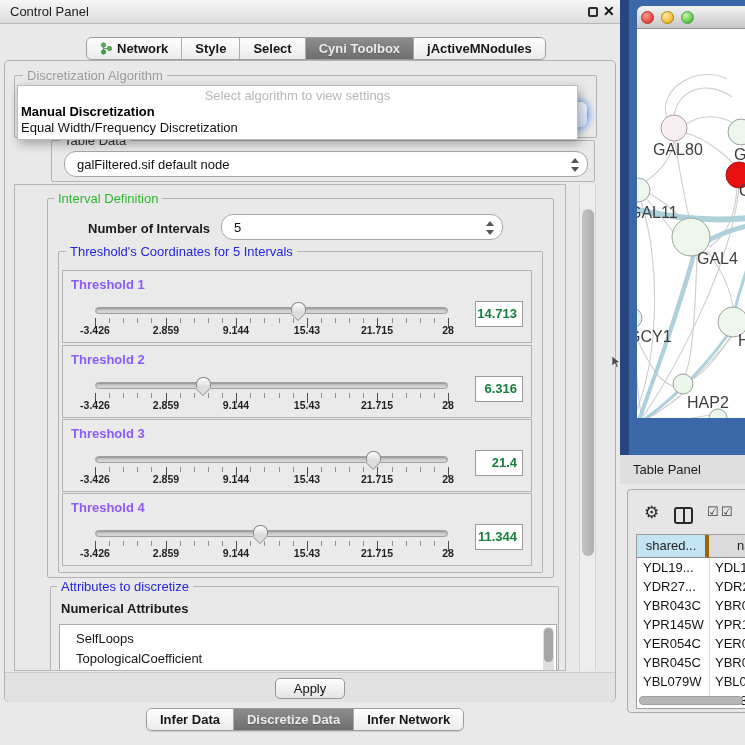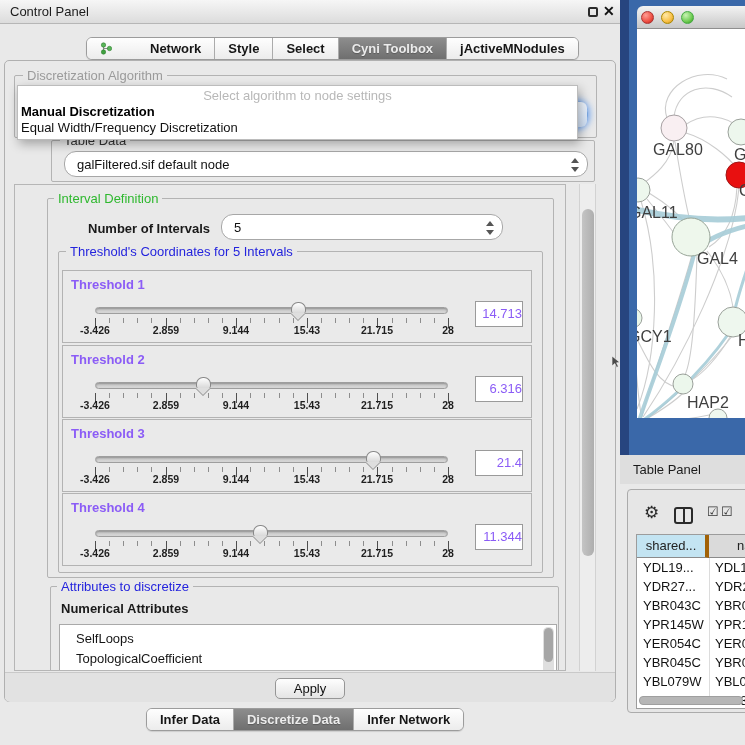--- a/index.html
+++ b/index.html
@@ -14,21 +14,21 @@
     background:linear-gradient(#f6f6f6,#dcdcdc);border-bottom:1px solid #b6b6b6;}
   .cp-title{left:10px;top:0;line-height:23px;color:#1c1c1c;}
   .float-ico{left:588px;top:7px;width:10px;height:10px;border:2px solid #2b2b2b;border-radius:2px;}
   .close-ico{left:603px;top:3px;font-weight:bold;font-size:14px;color:#111;}
 
   
   .segbar{display:flex;height:23px;border:1px solid #9c9c9c;border-radius:6px;
           overflow:hidden;background:#f4f4f4;box-shadow:0 1px 1px rgba(0,0,0,.12);}
   .seg{display:flex;align-items:center;padding:0 13px;font-weight:600;font-size:13px;
        color:#161616;background:linear-gradient(#fefefe,#ececec);border-left:1px solid #ababab;
-       white-space:nowrap;gap:33px;}
+       white-space:nowrap;}
   .seg:first-child{border-left:none;}
   .seg.sel{background:linear-gradient(#8d8d8d,#6f6f6f);color:#ececec;text-shadow:0 1px 1px rgba(0,0,0,.25);}
   .seg .tabico{margin-right:5px;display:inline-flex;}
 
   
   .cp-outer{left:4px;top:60px;width:612px;height:642px;border:1px solid #b0b0b0;
             border-radius:5px;background:#e9e9e9;}
   .group{border:1px solid #b3b3b3;border-radius:2px;}
   .grouplab{position:absolute;top:-8px;background:#e9e9e9;padding:0 4px;line-height:15px;white-space:nowrap;}
   .lab-gray{color:#9b9b9b;}
@@ -70,21 +70,21 @@
   .thumb:after{content:"";position:absolute;left:-1px;top:10px;
          border-left:7.5px solid transparent;border-right:7.5px solid transparent;
          border-top:7px solid #dedede;filter:drop-shadow(0 1px 0 #888);}
   .ticks{position:absolute;left:32px;top:47px;width:354px;height:11px;
      background-image:repeating-linear-gradient(90deg,#4f4f4f 0 1px,transparent 1px 70.6px),
                       repeating-linear-gradient(90deg,#8d8d8d 0 1px,transparent 1px 14.12px);
      background-size:354px 10px,354px 5px;background-repeat:no-repeat;}
   .tickl{position:absolute;top:53px;transform:translateX(-50%);font-size:10.5px;font-weight:700;
          color:#1f1f1f;white-space:nowrap;}
   .valbox{position:absolute;left:412px;top:30px;width:48px;height:26px;background:#fff;
-          border:1px solid #9a9a9a;text-align:right;line-height:24px;color:#8b5cf6;}
+          border:1px solid #9a9a9a;text-align:right;line-height:24px;padding-right:5px;color:#15803d;font-weight:bold;}
 
   
   .attrlist{background:#fff;border:1px solid #a9a9a9;}
   .attrlist .li{padding-left:16px;line-height:20px;color:#151515;white-space:nowrap;}
 
   
   .applystrip{left:0px;top:611px;width:610px;height:30px;background:#e2e2e2;
               border-top:1px solid #c9c9c9;border-radius:0 0 5px 5px;}
   .btn{background:linear-gradient(#fefefe,#e4e4e4);border:1px solid #969696;border-radius:5px;
        text-align:center;line-height:19px;color:#111;}
@@ -160,21 +160,21 @@
   <div class="a cp-outer">
 
     <div class="a group" style="left:9px;top:14px;width:583px;height:63px;">
       <span class="grouplab lab-gray" style="left:8px;">Discretization Algorithm</span>
       <div class="a combo focusring" style="left:11px;top:25px;width:562px;height:27px;">
         <div class="focus-cap"></div>
       </div>
     </div>
 
     <div class="a popup">
-      <div class="hint">Select algorithm to node settings</div>
+      <div class="hint">Select algorithm to view settings</div>
       <div class="opt1">Manual Discretization</div>
       <div class="opt2">Equal Width/Frequency Discretization</div>
     </div>
 
     <div class="a group" style="left:46px;top:79px;width:544px;height:42px;">
       <span class="grouplab" style="left:8px;color:#333;">Table Data</span>
       <div class="a combo" style="left:12px;top:10px;width:524px;height:26px;">
         <span class="cval">galFiltered.sif default node</span>
         <span class="stepper"></span>
       </div>

